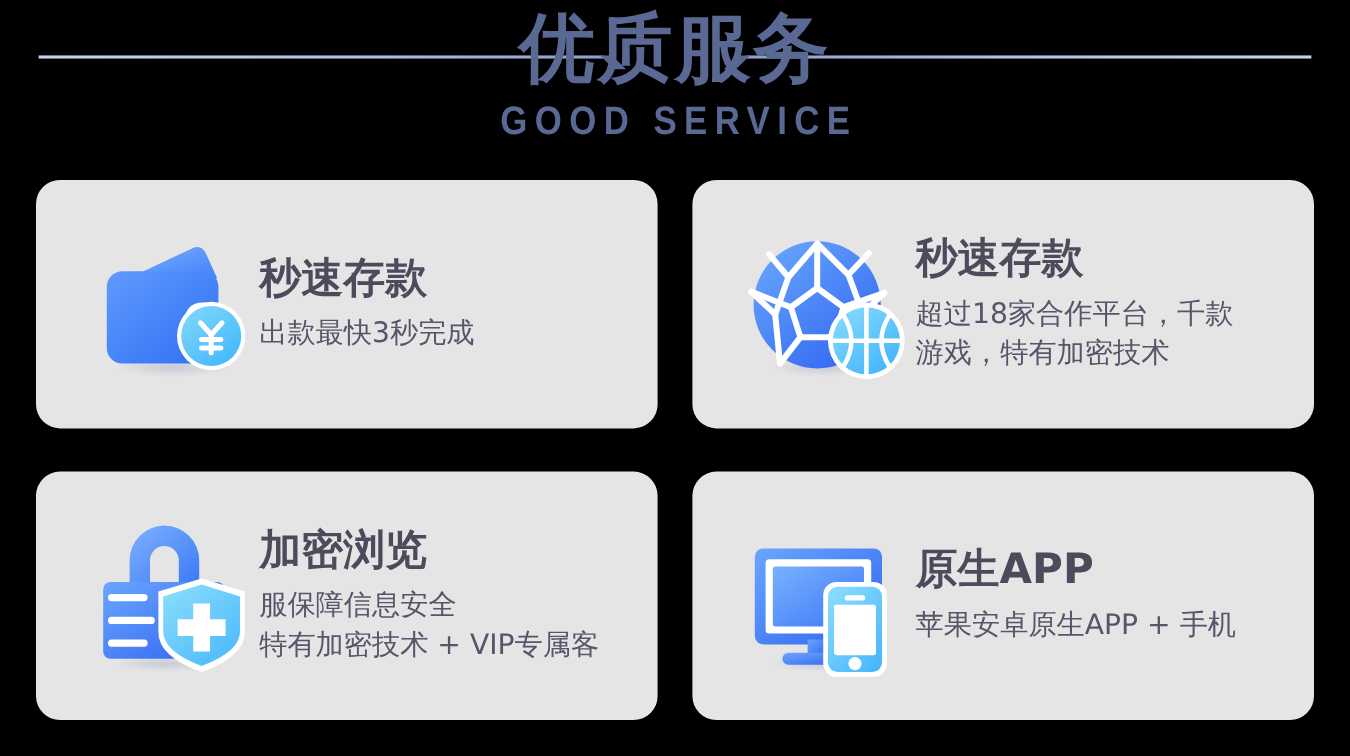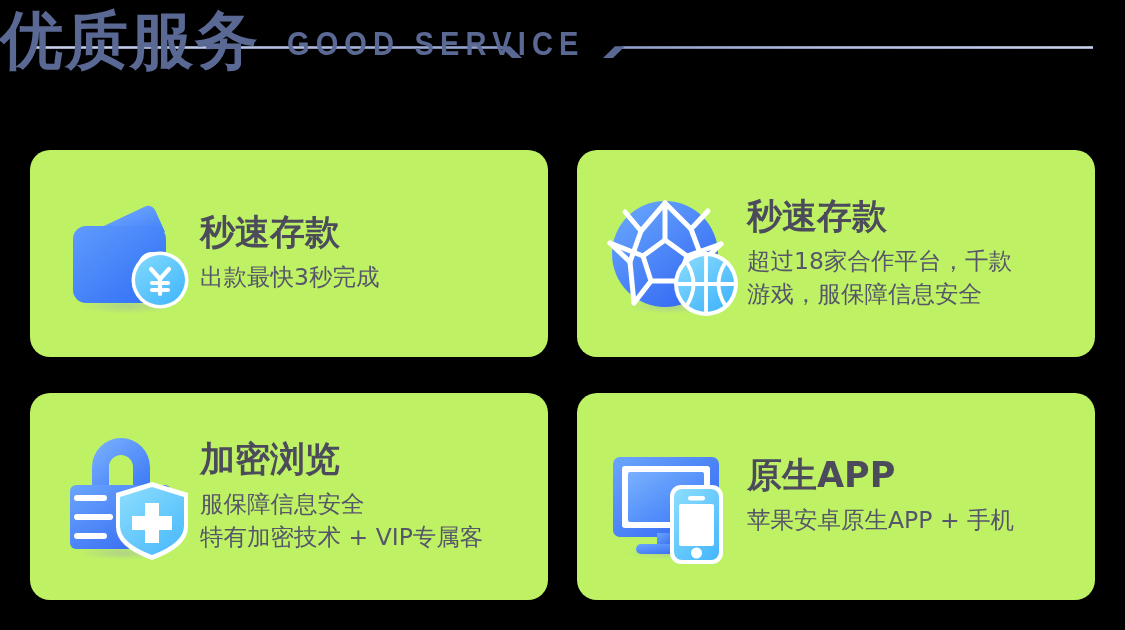--- a/index.html
+++ b/index.html
@@ -17,21 +17,21 @@
   }
   .header-deco{
     position:absolute; top:44px; height:14px; pointer-events:none;
   }
   .deco-left{ left:32px; width:495px; }
   .deco-right{ right:32px; width:495px; }
   .deco-left svg, .deco-right svg{ display:block; width:100%; height:100%; }
 
   .title-block{
     position:absolute; left:0; right:0; top:6px;
-    display:flex; flex-direction:row; align-items:center;
+    display:flex; flex-direction:column; align-items:center;
   }
   .main-title{
     font-size:63px;
     font-weight:bold;
     color:#5a6894;
     letter-spacing:2px;
     line-height:1.12;
     font-family:"DejaVu Sans","Liberation Sans",sans-serif;
     white-space:nowrap;
   }
@@ -50,25 +50,25 @@
   
   .grid{
     position:absolute; left:30px; top:150px;
     width:1065px; height:445px;
     display:grid;
     grid-template-columns:518px 518px;
     grid-template-rows:207px 207px;
     column-gap:29px; row-gap:36px;
   }
   .card{
-    background:#bef264;
+    background:#e5e5e5;
     border-radius:20px;
     display:flex;
     align-items:center;
-    padding:0 22px 0 26px;
+    padding:0 22px 0 42px;
     overflow:hidden;
   }
   .card-icon{
     flex:0 0 auto;
     width:140px; height:140px;
     position:relative;
     display:flex; align-items:center; justify-content:center;
   }
   .card-icon svg{ display:block; width:140px; height:140px; }
   .card-text{
@@ -220,21 +220,21 @@
             <path d="M76 100 L130 100"></path>
             <path d="M84 79 Q97 100 84 121"></path>
             <path d="M122 79 Q109 100 122 121"></path>
           </g>
         </svg>
       </div>
       <div class="card-text">
         <div class="card-title">秒速存款</div>
         <div class="card-desc">
           <div>超过18家合作平台，千款</div>
-          <div>游戏，服保障信息安全</div>
+          <div>游戏，特有加密技术</div>
         </div>
       </div>
     </div>
 
     <div class="card">
       <div class="card-icon">
         <svg viewBox="0 0 140 140">
           <defs>
             <linearGradient id="lbody" x1="0" y1="0" x2="1" y2="1">
               <stop offset="0" stop-color="#6aa6fd"></stop>

